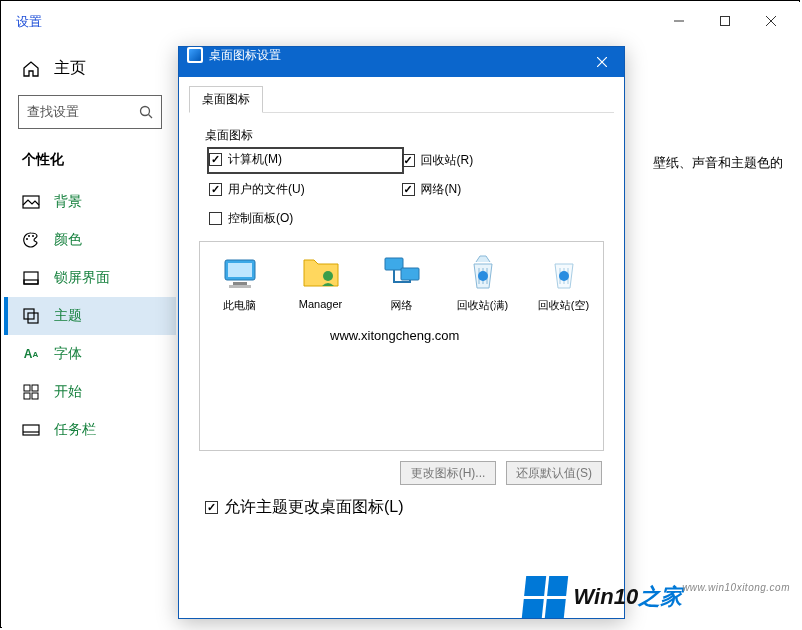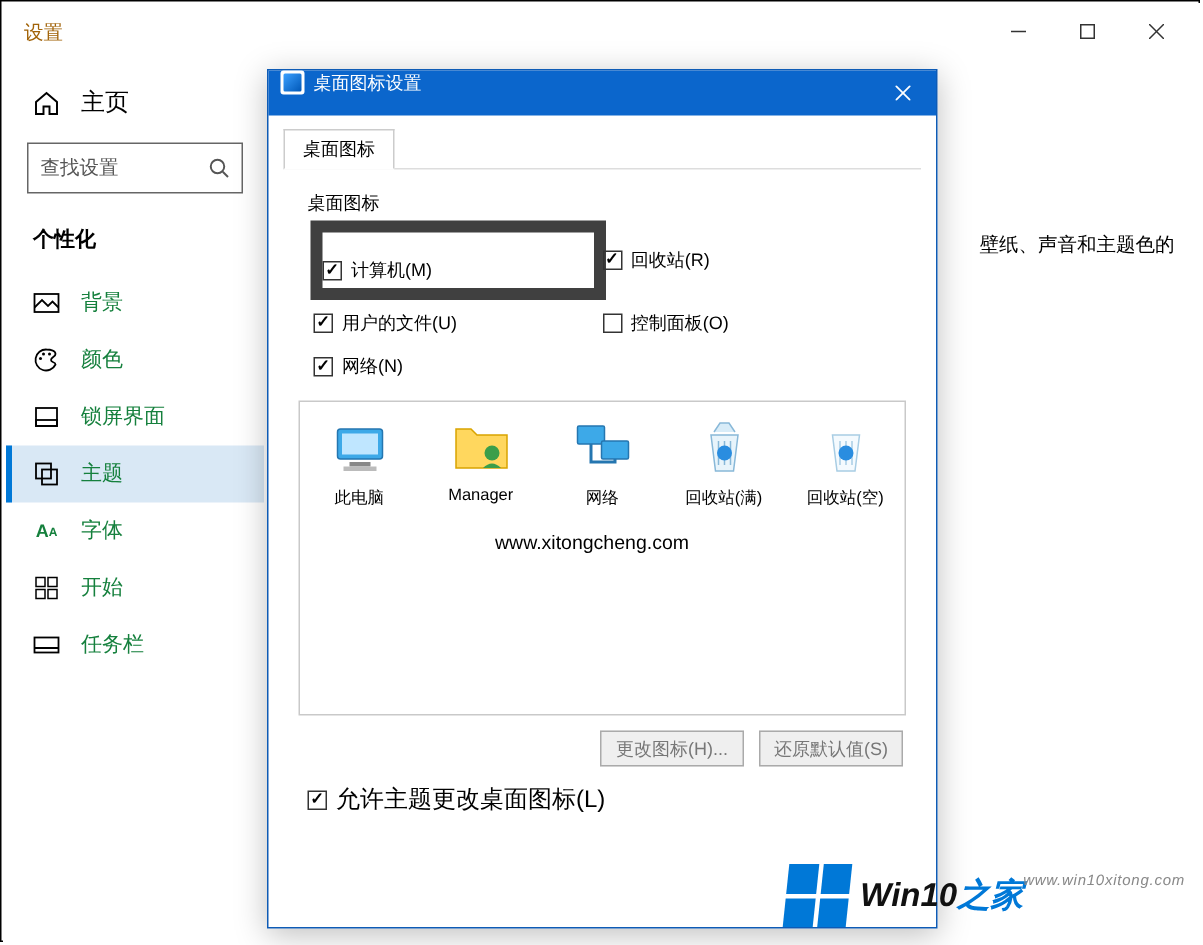--- a/index.html
+++ b/index.html
@@ -3,21 +3,21 @@
 <meta charset="utf-8">
 <style>
 * { box-sizing: border-box; margin: 0; padding: 0; font-family: "Microsoft YaHei", "Segoe UI", sans-serif; }
 body { background: #fff; width: 802px; height: 630px; overflow: hidden; position: relative; }
 
 .outer-border { position: absolute; top: 0; left: 0; width: 800px; height: 628px; border: 1px solid #000; }
 
 
 .settings-window { position: absolute; top: 2px; left: 2px; right: 2px; bottom: 2px; background: #fff; }
 .settings-header { height: 40px; display: flex; align-items: center; padding: 0 14px; }
-.settings-header-title { font-size: 13px; color: #a16207; }
+.settings-header-title { font-size: 13px; color: #1d4ed8; }
 .win-controls { position: absolute; top: 4px; right: 6px; display: flex; }
 .win-btn { width: 46px; height: 30px; display: flex; align-items: center; justify-content: center; color: #555; font-size: 12px; }
 
 
 .sidebar { position: absolute; left: 2px; top: 46px; width: 172px; }
 .home-row { display: flex; align-items: center; padding: 10px 18px 12px; gap: 14px; }
 .home-icon { width: 18px; height: 18px; }
 
 .search-box { margin: 4px 14px 18px; height: 34px; border: 1px solid #666; display: flex; align-items: center; padding: 0 8px; justify-content: space-between; }
 .search-box .ph { color: #555; font-size: 13px; }
@@ -40,21 +40,21 @@
 .dialog-body { padding: 8px 10px 0; }
 .tab-row { display: flex; border-bottom: 1px solid #ddd; }
 .tab { border: 1px solid #ccc; border-bottom: 1px solid #fff; background: #fff; padding: 4px 12px; font-size: 12px; position: relative; top: 1px; }
 
 .group-label { font-size: 12px; padding: 14px 16px 8px; }
 
 .checkbox-grid { display: grid; grid-template-columns: 1fr 1fr; padding: 0 20px; row-gap: 12px; font-size: 12px; }
 .cb { display: flex; align-items: center; gap: 6px; }
 .cb-box { width: 13px; height: 13px; border: 1px solid #333; display: flex; align-items: center; justify-content: center; font-size: 11px; line-height: 1; }
 .cb-box.checked::after { content: "✓"; color: #000; font-weight: bold; }
-.highlight-red { border: 8px solid #404040; padding: 17px 2px 3px 0; margin: -5px -2px -5px -2px; display: inline-flex; }
+.highlight-red { border: 2px solid #404040; padding: 0 2px 3px 0; margin: -5px -2px -5px -2px; display: inline-flex; }
 
 .icons-panel { margin: 14px 10px 0; border: 1px solid #c9c9c9; height: 210px; padding: 10px 8px; position: relative; }
 .icon-row { display: flex; gap: 18px; }
 .icon-cell { width: 64px; display: flex; flex-direction: column; align-items: center; gap: 4px; }
 .icon-cell .ic { width: 42px; height: 42px; display: flex; align-items: center; justify-content: center; }
 .icon-cell .lbl { font-size: 11px; text-align: center; white-space: nowrap; }
 .watermark-text { position: absolute; left: 130px; top: 86px; font-size: 13px; color: #000; }
 
 .btn-row { display: flex; justify-content: flex-end; gap: 10px; padding: 10px 12px 0; }
 .btn { min-width: 96px; height: 24px; border: 1px solid #aaa; background: #efefef; font-size: 12px; color: #777; display: flex; align-items: center; justify-content: center; }
@@ -229,26 +229,26 @@
       </div>
       <div class="cb">
         <span class="cb-box checked"></span>
         <span>回收站(R)</span>
       </div>
       <div class="cb">
         <span class="cb-box checked"></span>
         <span>用户的文件(U)</span>
       </div>
       <div class="cb">
+        <span class="cb-box checked"></span>
+        <span>网络(N)</span>
+      </div>
+      <div class="cb">
         <span class="cb-box"></span>
         <span>控制面板(O)</span>
-      </div>
-      <div class="cb">
-        <span class="cb-box checked"></span>
-        <span>网络(N)</span>
       </div>
     </div>
 
     <div class="icons-panel">
       <div class="icon-row">
         <div class="icon-cell">
           <span class="ic">
               <svg width="42" height="42" viewBox="0 0 42 42">
                 <rect x="6" y="8" width="30" height="20" rx="2" fill="#3da9e8" stroke="#2576b0"></rect>
                 <rect x="9" y="11" width="24" height="14" fill="#bfe6ff"></rect>

